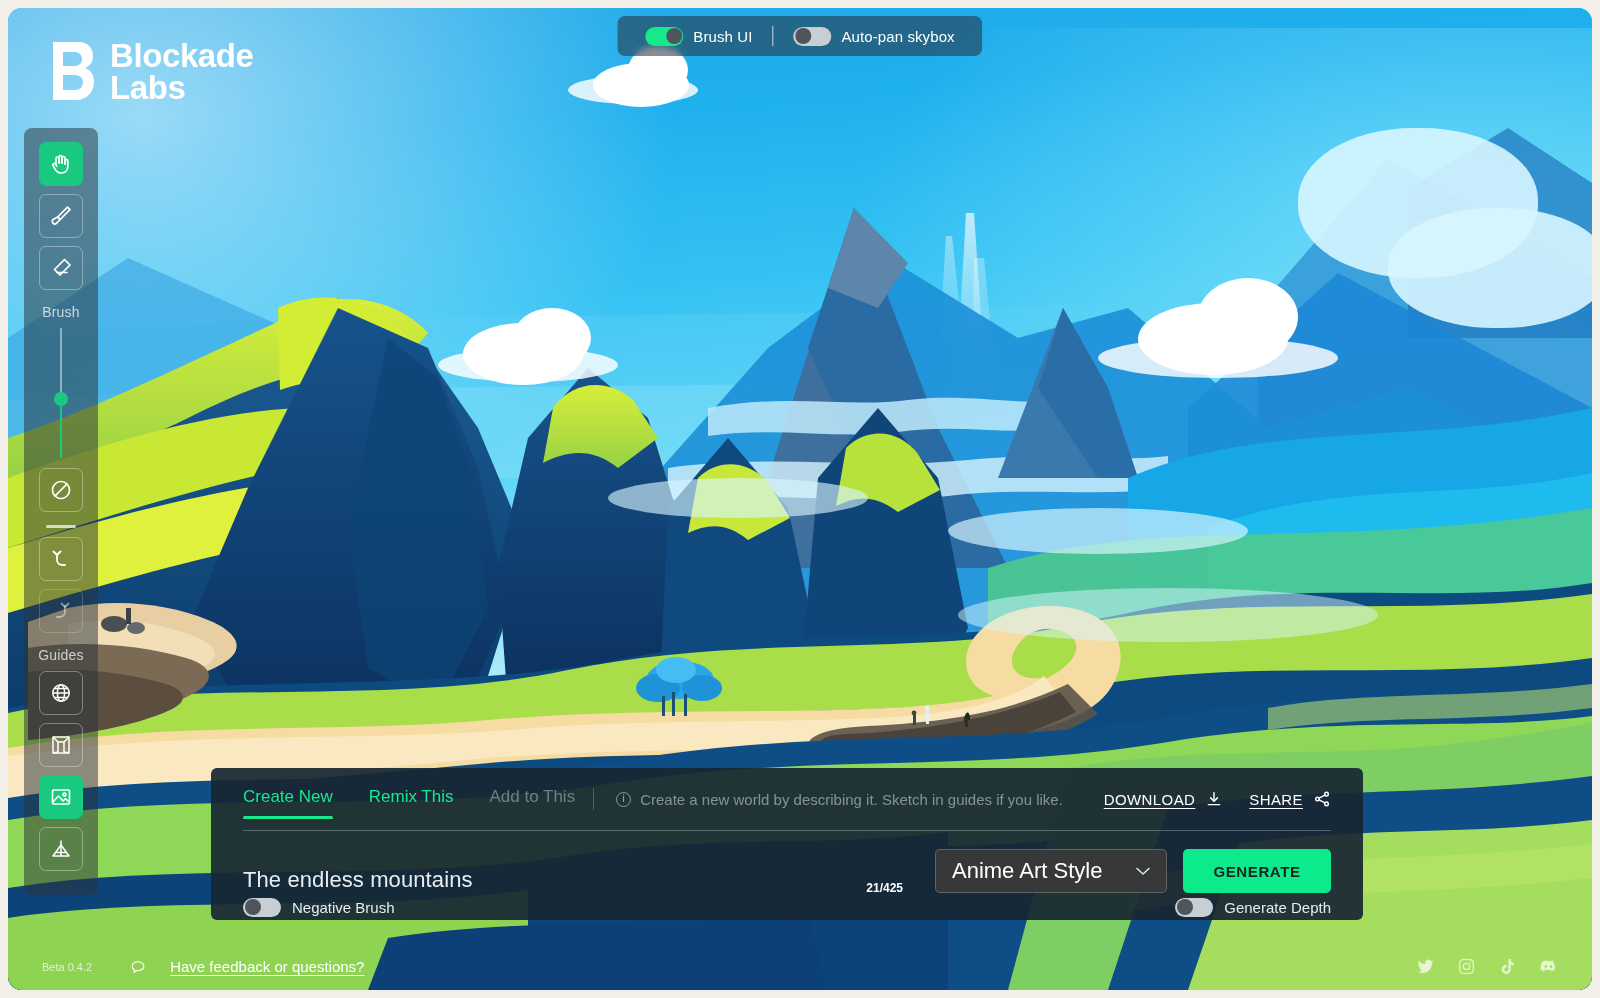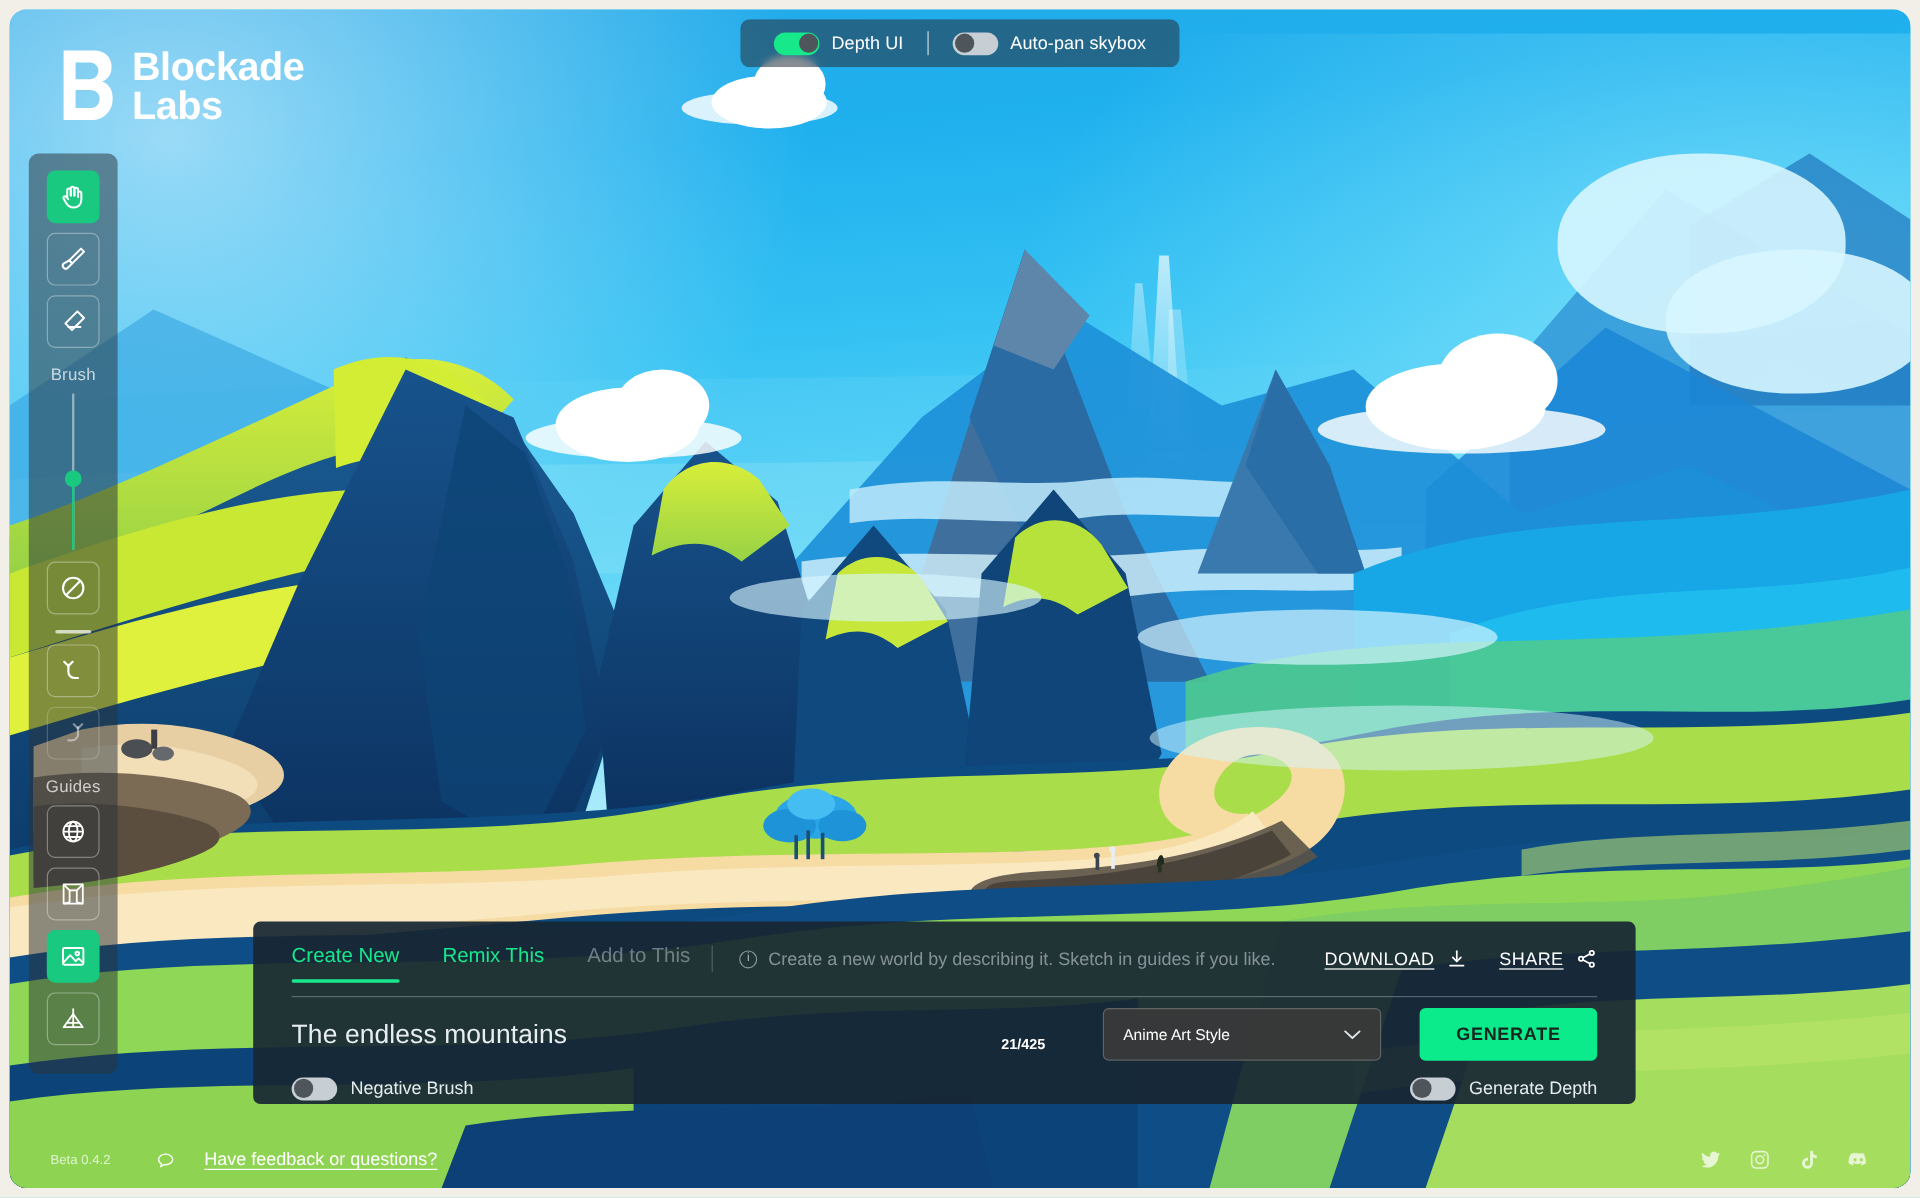--- a/index.html
+++ b/index.html
@@ -208,42 +208,42 @@
   .linkbtn {
     display:flex; align-items:center; gap: 10px;
     color:#fff; font-size: 15px; letter-spacing:.4px; cursor:pointer;
   }
   .linkbtn .txt { text-decoration: underline; text-underline-offset: 3px; }
   .linkbtn svg { width:18px; height:18px; }
 
   .panel-sep { height:1px; background: rgba(255,255,255,.28); }
 
   .panel-row2 {
-    height: 62px; display:flex; align-items:center; gap: 16px;
+    height: 62px; display:flex; align-items:flex-end; gap: 0;
     position: relative;
   }
   .prompt-wrap { flex:1; position:relative; display:flex; align-items:center; }
   .prompt-input {
     background: transparent; border: none; outline: none;
     color: #e7eef3; font-size: 22px;
     font-family: "Liberation Sans", sans-serif;
     width: 100%; padding: 0; letter-spacing:.1px;
   }
   .counter {
     position:absolute; right: 14px; bottom: -2px;
     color:#fff; font-size: 12px; font-weight: 700;
   }
   .style-select {
     width: 232px; height: 44px;
     background: rgba(58,58,58,.92);
     border: 1px solid rgba(255,255,255,.22);
     border-radius: 5px;
     display:flex; align-items:center; justify-content:space-between;
     padding: 0 16px;
-    color:#fff; font-size: 13px; cursor:pointer;
+    color:#fff; font-size: 22px; cursor:pointer;
     margin-left: 18px;
   }
   .style-select .chev { width:14px; height:9px; }
   .gen-btn {
     width: 148px; height: 44px; margin-left: 16px;
     background: #0ceb8b; border:none; border-radius: 5px;
     color:#16251f; font-size: 15px; font-weight: 700; letter-spacing:.6px;
     cursor: pointer; font-family:"Liberation Sans", sans-serif;
   }
 
@@ -450,21 +450,21 @@
     <div class="cloud pale" style="left:940px; top:500px; width:300px; height:46px; border-radius:50%; opacity:.75;"></div>
     <div class="cloud pale" style="left:600px; top:470px; width:260px; height:40px; border-radius:50%; opacity:.7;"></div>
     <div class="cloud pale" style="left:950px; top:580px; width:420px; height:54px; border-radius:50%; opacity:.55;"></div>
   </div>
 
   <div id="topbar">
     <div class="tb-item">
       <div class="toggle on">
         <div class="knob"></div>
       </div>
-      <span class="tb-label">Depth UI</span>
+      <span class="tb-label">Brush UI</span>
     </div>
     <div class="tb-sep"></div>
     <div class="tb-item">
       <div class="toggle">
         <div class="knob"></div>
       </div>
       <span class="tb-label">Auto-pan skybox</span>
     </div>
   </div>
 

